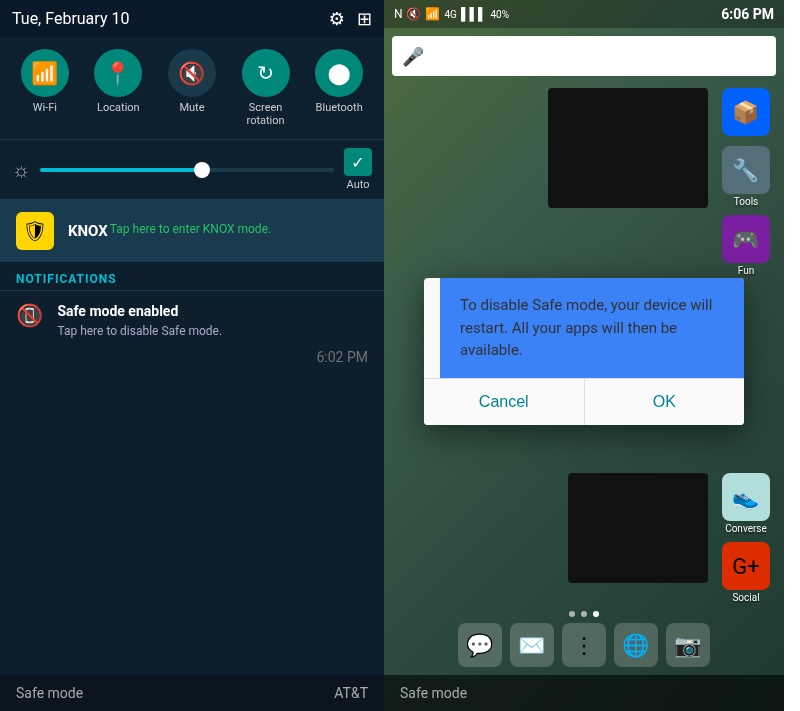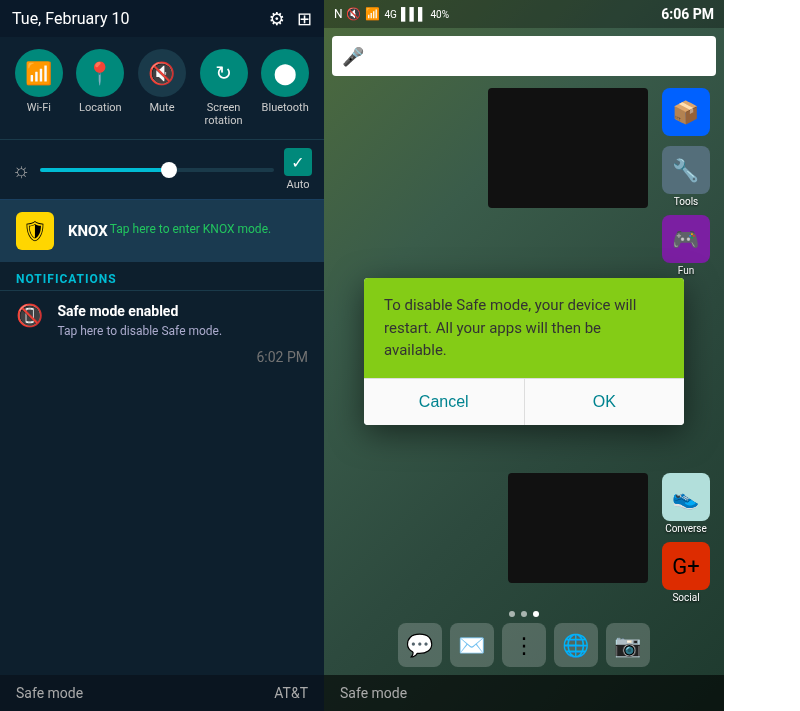--- a/index.html
+++ b/index.html
@@ -6,21 +6,21 @@
     body {
       width: 800px;
       height: 711px;
       display: flex;
       font-family: 'Roboto', Arial, sans-serif;
       overflow: hidden;
     }
 
     
     .left-panel {
-      width: 324px;
+      width: 384px;
       height: 711px;
       background: #0d1f2d;
       display: flex;
       flex-direction: column;
       position: relative;
     }
 
     .status-bar-left {
       display: flex;
       align-items: center;
@@ -393,21 +393,22 @@
       padding: 16px 20px;
       font-size: 18px;
       font-weight: bold;
     }
 
     .dialog-body {
       padding: 16px 20px;
       color: #333;
       font-size: 15px;
       line-height: 1.5;
-      background: #84cc16;
+      background: #3b82f6;
+      margin-left: 16px;
     }
 
     .dialog-buttons {
       display: flex;
       border-top: 1px solid #ddd;
     }
 
     .dialog-button {
       flex: 1;
       padding: 14px;

